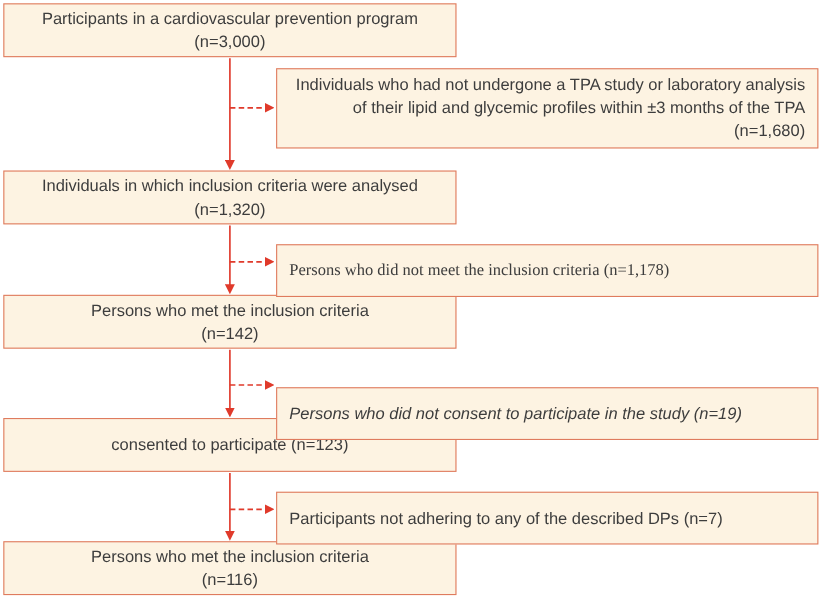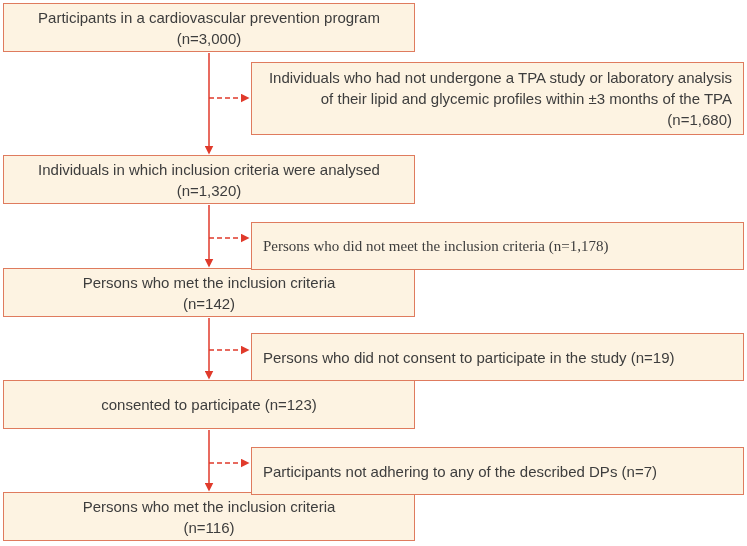--- a/index.html
+++ b/index.html
@@ -49,21 +49,21 @@
   .excl {
     left: 251px;
     width: 493px;
     display: flex;
     align-items: center;
     text-align: right;
     padding: 23px 11px;
   }
   .excl-tall { top: 62px; height: 73px; }
   .excl-1 { top: 222px; height: 33px; font-family: Liberation Serif, serif; }
-  .excl-2 { top: 333px; height: 43px; }
+  .excl-2 { top: 352px; height: 43px; font-style: italic; }
   .excl-3 { top: 447px; height: 48px; }
 </style>
 </head>
 <body>
 
 <div class="canvas">
 
   <svg class="arrows" viewBox="0 0 747 546">
     <defs>
       <marker id="ah" viewBox="0 0 10 10" refX="5" refY="5" markerWidth="6" markerHeight="6" orient="auto">

